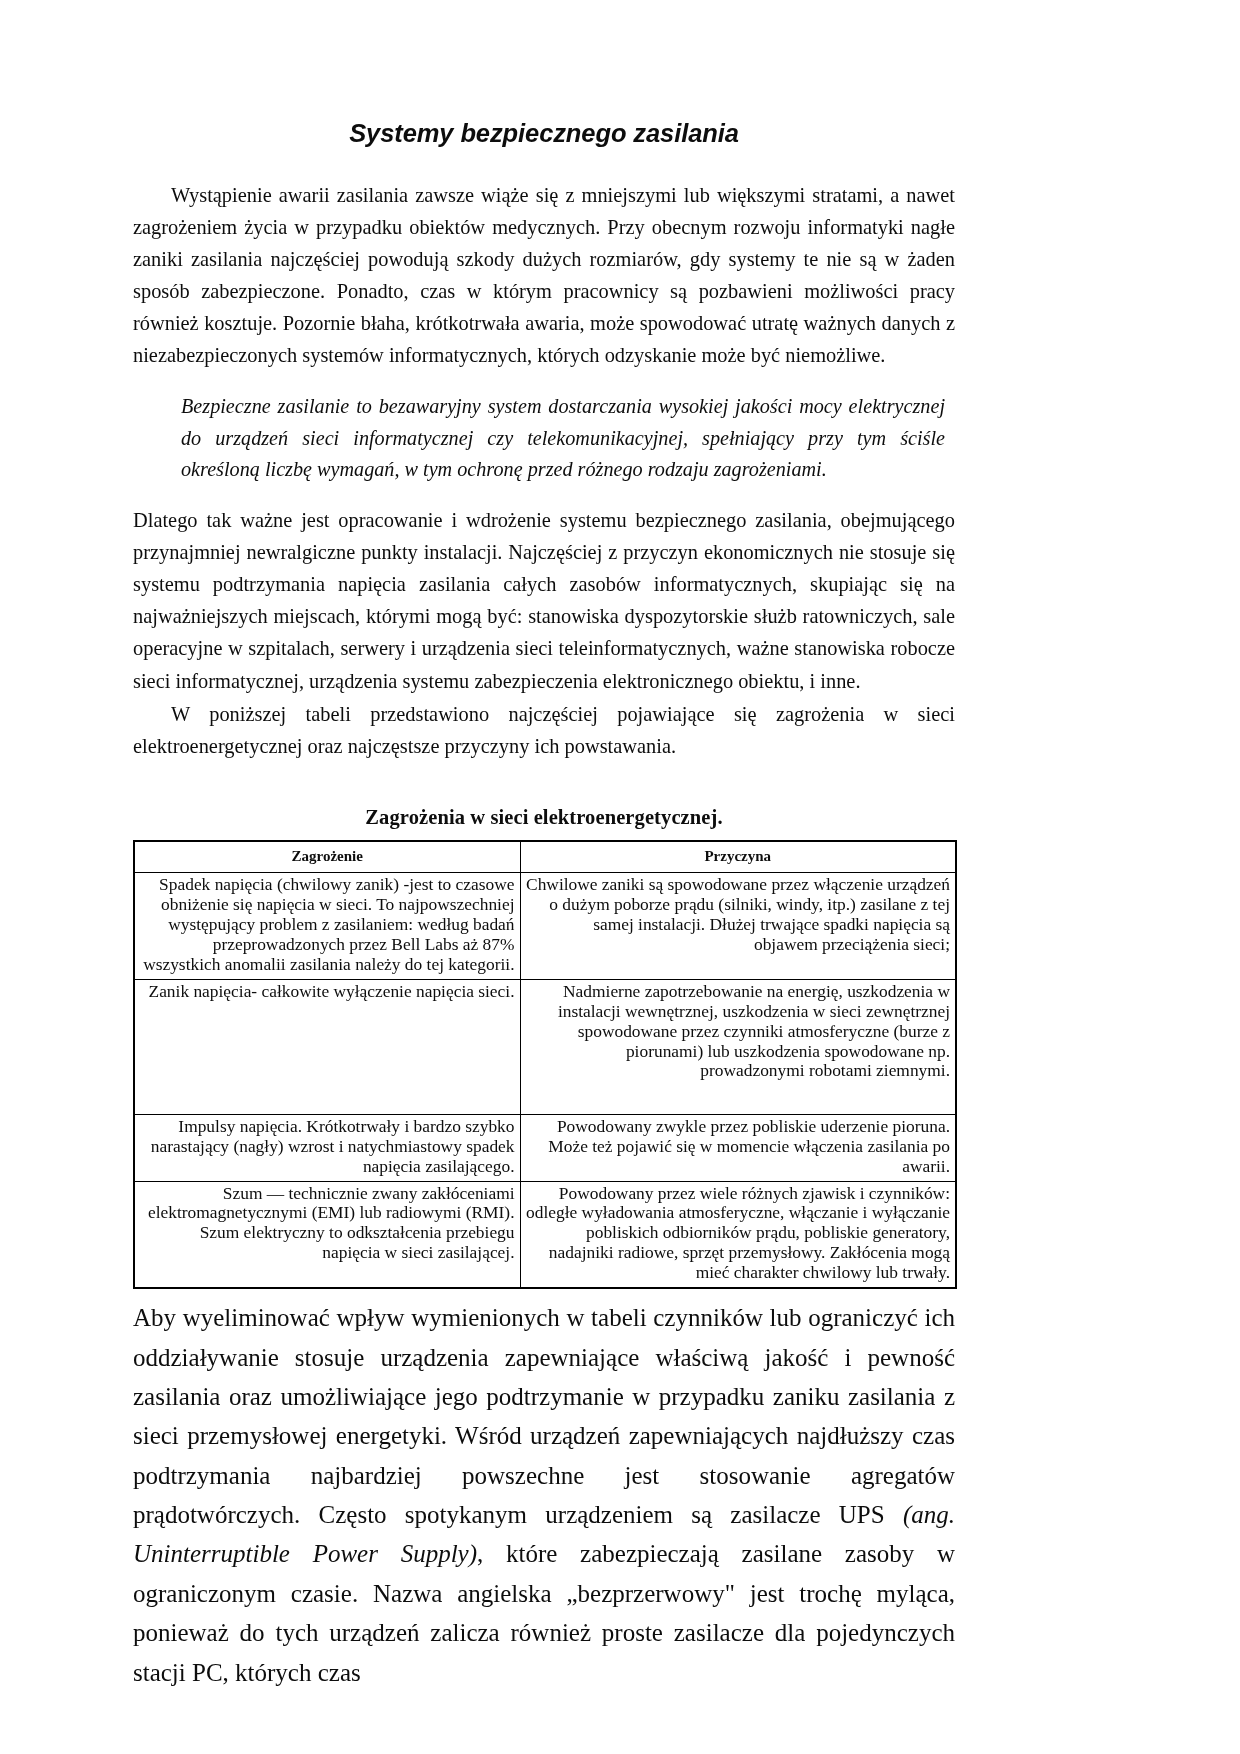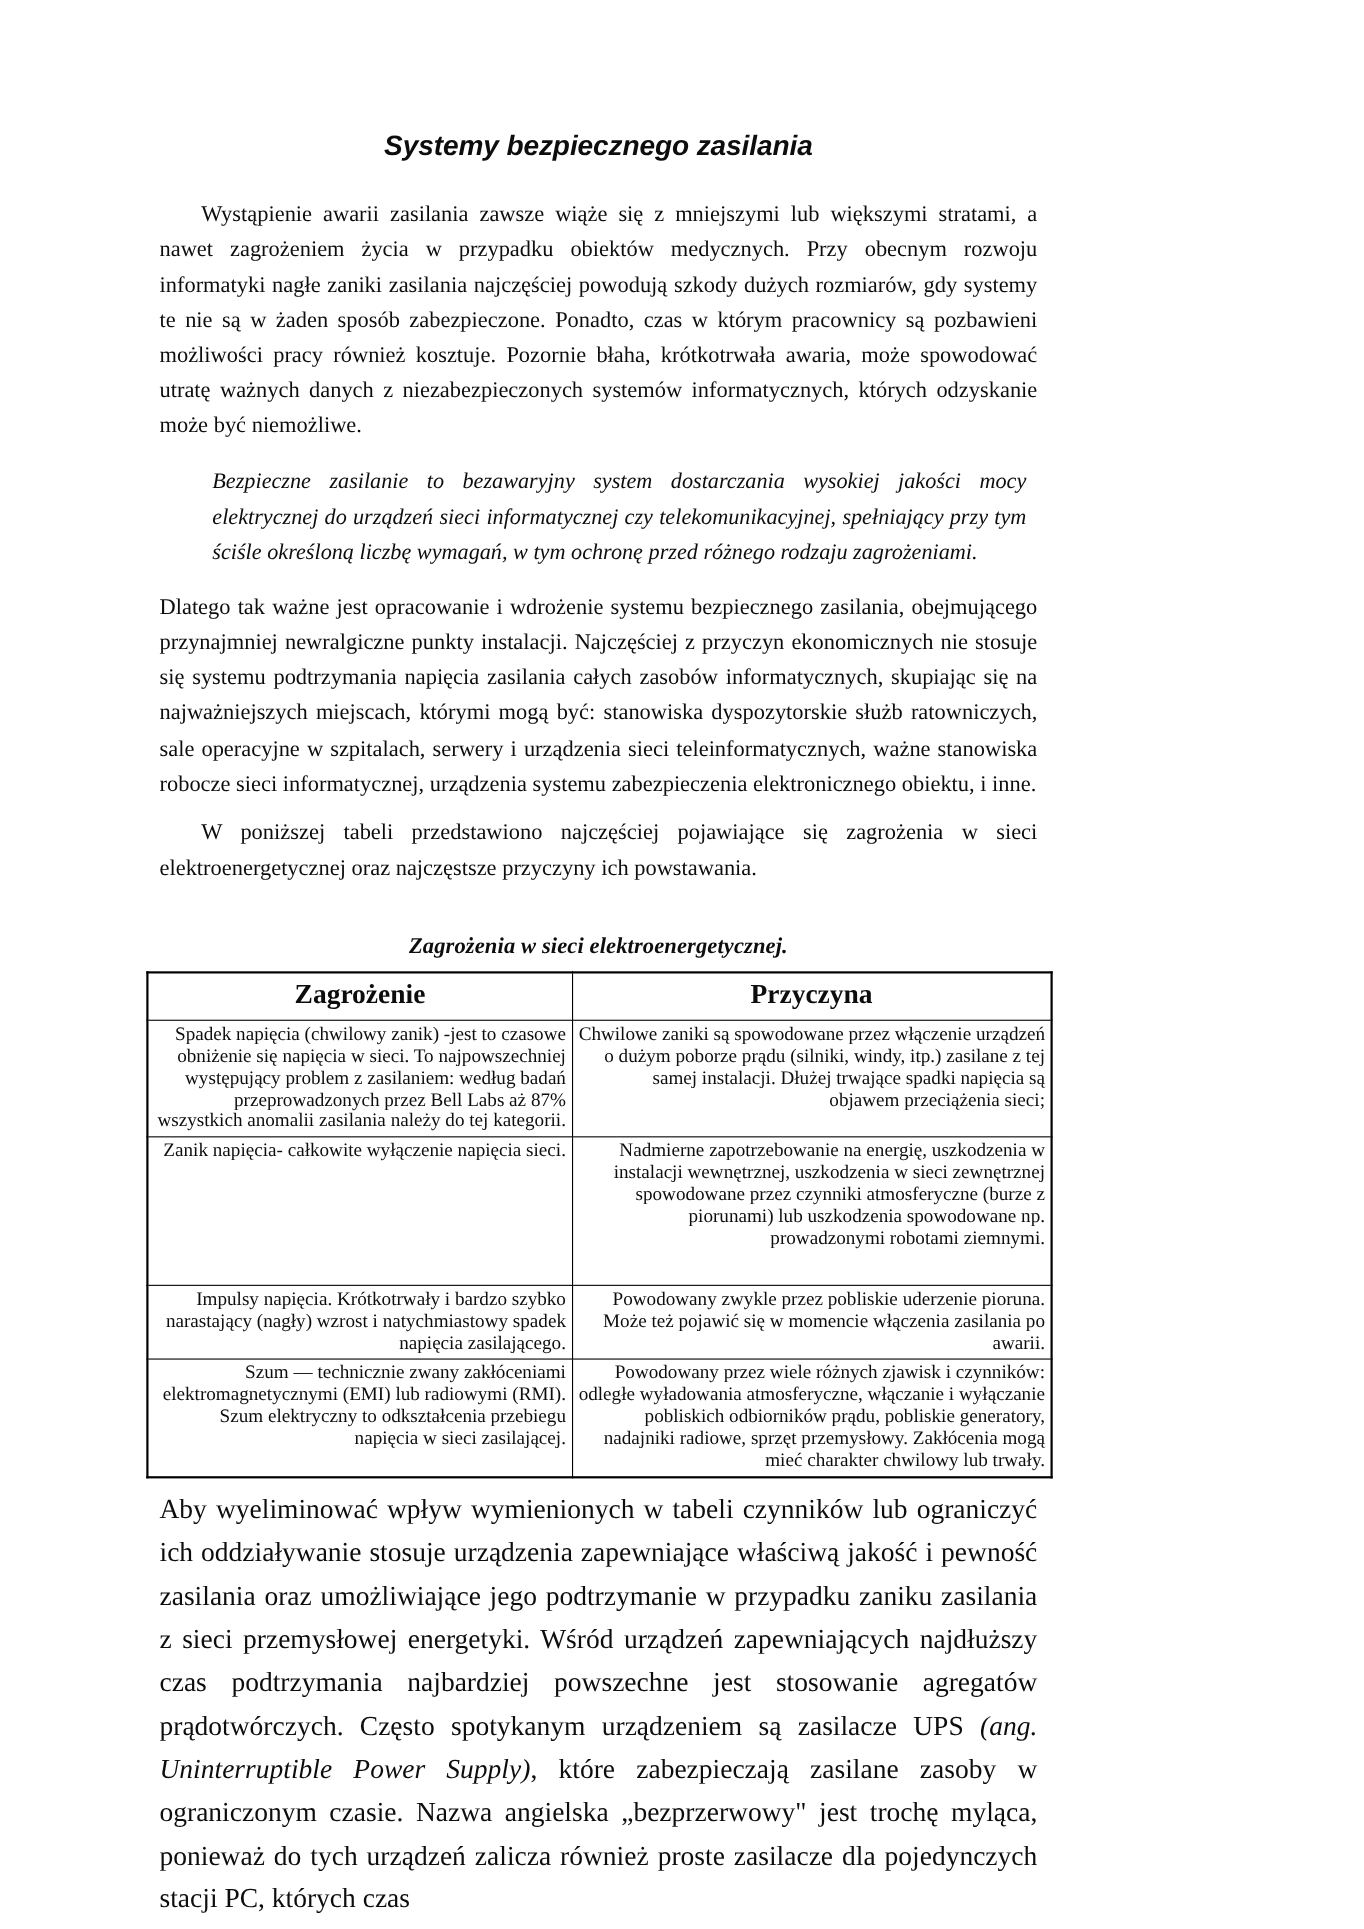--- a/index.html
+++ b/index.html
@@ -37,21 +37,21 @@
     font-style: italic;
     font-size: 25.5px;
     text-align: center;
     letter-spacing: -0.1px;
     margin: 0 0 30px 0;
     line-height: 1.2;
   }
 
   
   p {
-    margin: 12px;
+    margin: 0;
     font-size: 20.4px;
     line-height: 1.575;
     text-align: justify;
     text-justify: inter-word;
     hyphens: none;
   }
   p.indent {
     text-indent: 38px;
   }
 
@@ -72,21 +72,20 @@
   }
 
   .block-2 { margin-top: 14px; }
   .block-3 { margin-top: 1px; }
 
   
   .table-caption {
     margin: 44px 0 11px 0;
     text-align: center;
     font-weight: bold;
-    font-style: italic;
     font-size: 20.5px;
     letter-spacing: 0.1px;
   }
 
   
   table.threats {
     border-collapse: collapse;
     width: 822px;
     table-layout: fixed;
     border: 2px solid #000;
@@ -96,21 +95,21 @@
     border: 1.5px solid #000;
     vertical-align: top;
     padding: 2px 5px 4px 5px;
     font-size: 17.4px;
     line-height: 1.145;
     text-align: right;
   }
   table.threats th {
     text-align: center;
     font-weight: bold;
-    font-size: 25px;
+    font-size: 15px;
     padding: 6px 4px 7px 4px;
     line-height: 1.15;
   }
   table.threats col.c1 { width: 386px; }
   table.threats col.c2 { width: 436px; }
 
   td.cell-pad-a { height: 128px; }
 
   
   .closing {

